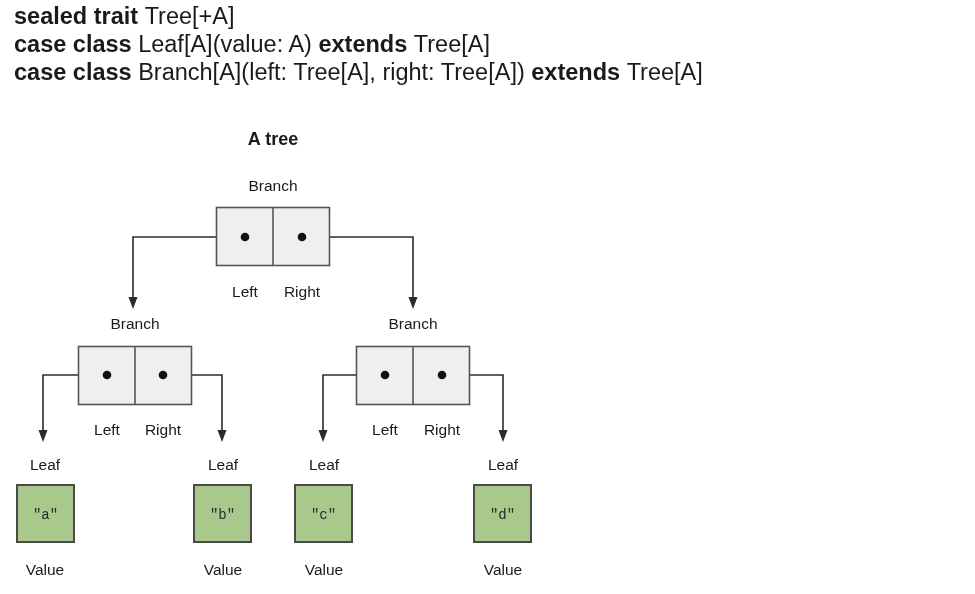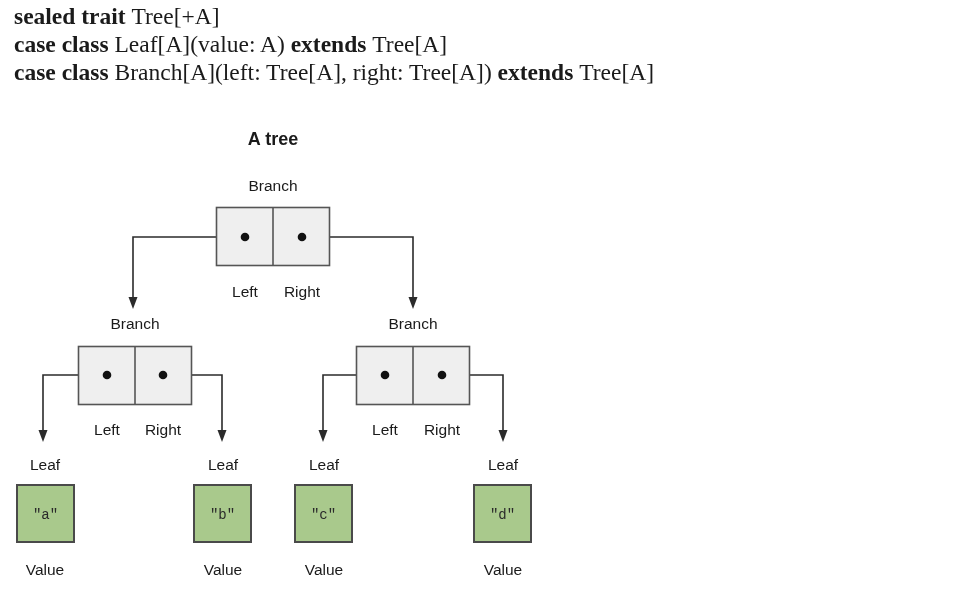--- a/index.html
+++ b/index.html
@@ -14,21 +14,21 @@
     overflow: hidden;
     font-family: "Liberation Sans", sans-serif;
     color: #1a1a1a;
   }
 
   
   #code-block {
     position: absolute;
     left: 14px;
     top: 2px;
-    font-family: Liberation Serif, serif;
+    font-family: Liberation Sans, sans-serif;
     font-size: 23.5px;
     line-height: 28px;
     white-space: pre;
     color: #1a1a1a;
     letter-spacing: 0px;
   }
   #code-block .ln { display: block; height: 28px; }
   #code-block .kw { font-weight: bold; }
   #code-block .id { font-weight: normal; }
 

